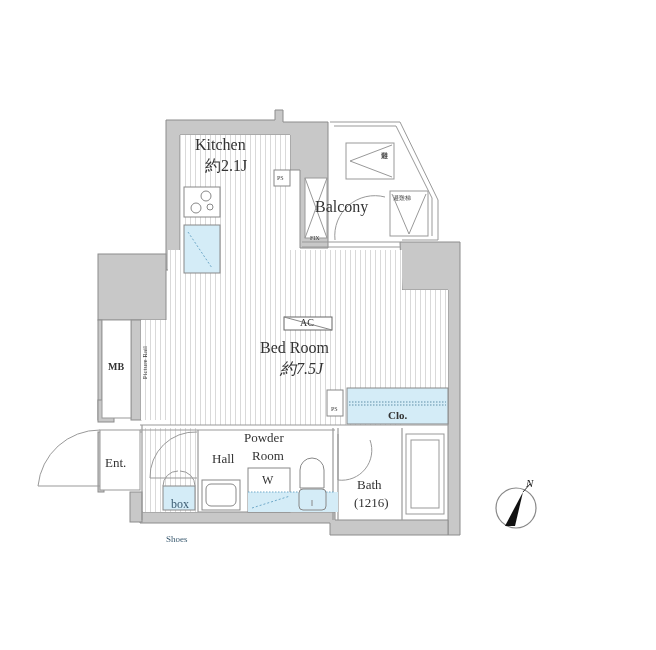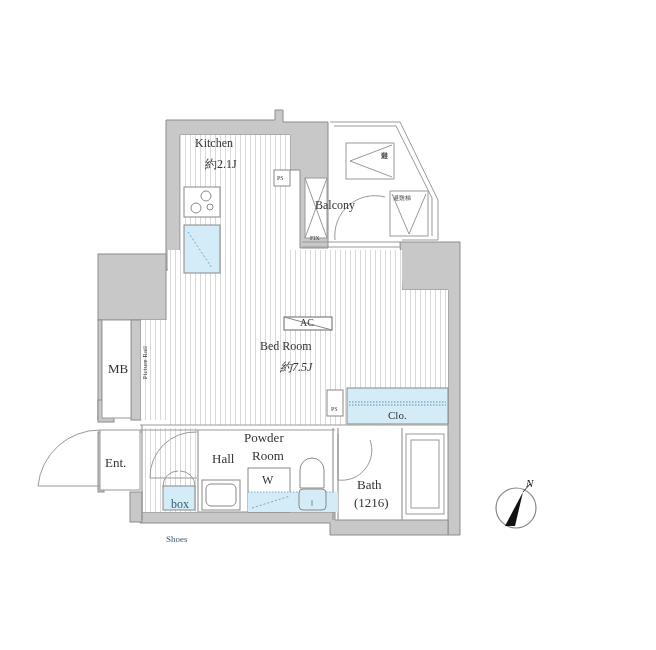--- a/index.html
+++ b/index.html
@@ -1,19 +1,19 @@
 <!DOCTYPE html>
 <html><head>
 <meta charset="utf-8">
 <style>
   html,body{margin:0;padding:0;background:#ffffff;}
   body{width:656px;height:650px;position:relative;overflow:hidden;font-family:"Liberation Serif","DejaVu Serif",serif;}
   #plan{position:absolute;left:0;top:0;width:656px;height:650px;}
   .lbl{position:absolute;color:#333;white-space:nowrap;line-height:1;font-family:"Liberation Serif","DejaVu Serif",serif;}
-  .big{font-size:12px;}
+  .big{font-size:16px;}
   .mid{font-size:13px;}
   .sm{font-size:11px;}
   .xs{font-size:6px;color:#444;}
   .vert{writing-mode:vertical-rl;transform:rotate(180deg);}
   .vjp{writing-mode:vertical-rl;font-size:7px;color:#444;letter-spacing:0;}
 </style>
 </head>
 <body>
 
 <svg id="plan" viewBox="0 0 656 650" xmlns="http://www.w3.org/2000/svg">
@@ -150,24 +150,24 @@
 <div class="lbl big" style="left:195px;top:137px;">Kitchen</div>
 <div class="lbl big" style="left:205px;top:158px;">約2.1J</div>
 <div class="lbl big" style="left:315px;top:199px;">Balcony</div>
 <div class="lbl xs" style="left:277px;top:175px;">PS</div>
 <div class="lbl xs" style="left:310px;top:235px;">FIX</div>
 <div class="lbl vjp" style="left:380px;top:146px;">避難</div>
 <div class="lbl xs" style="left:393px;top:195px;">避難梯</div>
 <div class="lbl sm" style="left:300px;top:318px;font-size:10px;">AC</div>
 <div class="lbl big" style="left:260px;top:340px;">Bed Room</div>
 <div class="lbl big" style="left:280px;top:361px;font-style:italic;">約7.5J</div>
-<div class="lbl sm" style="left:108px;top:362px;font-size:13px;">MB</div>
+<div class="lbl sm" style="left:108px;top:362px;font-size:10px;font-weight:bold;">MB</div>
 <div class="lbl vert" style="left:142px;top:346px;font-size:7px;">Picture Rail</div>
 <div class="lbl xs" style="left:331px;top:406px;">PS</div>
-<div class="lbl mid" style="left:388px;top:410px;font-size:11px;">Clo.</div>
+<div class="lbl mid" style="left:388px;top:410px;font-size:11px;font-weight:bold;">Clo.</div>
 <div class="lbl mid" style="left:244px;top:431px;">Powder</div>
 <div class="lbl mid" style="left:252px;top:449px;">Room</div>
 <div class="lbl mid" style="left:165px;top:452px;padding-left:47px;">Hall</div>
 <div class="lbl mid" style="left:105px;top:456px;">Ent.</div>
 <div class="lbl mid" style="left:262px;top:474px;font-size:12px;">W</div>
 <div class="lbl mid" style="left:357px;top:478px;">Bath</div>
 <div class="lbl mid" style="left:354px;top:496px;">(1216)</div>
 <div class="lbl sm" style="left:166px;top:488px;font-size:9px;color:#3a5a70;margin-top:47px;">Shoes</div>
 <div class="lbl sm" style="left:171px;top:498px;font-size:12px;color:#3a5a70;">box</div>
 <div class="lbl" style="left:526px;top:478px;font-size:11px;font-style:italic;color:#222;">N</div>

